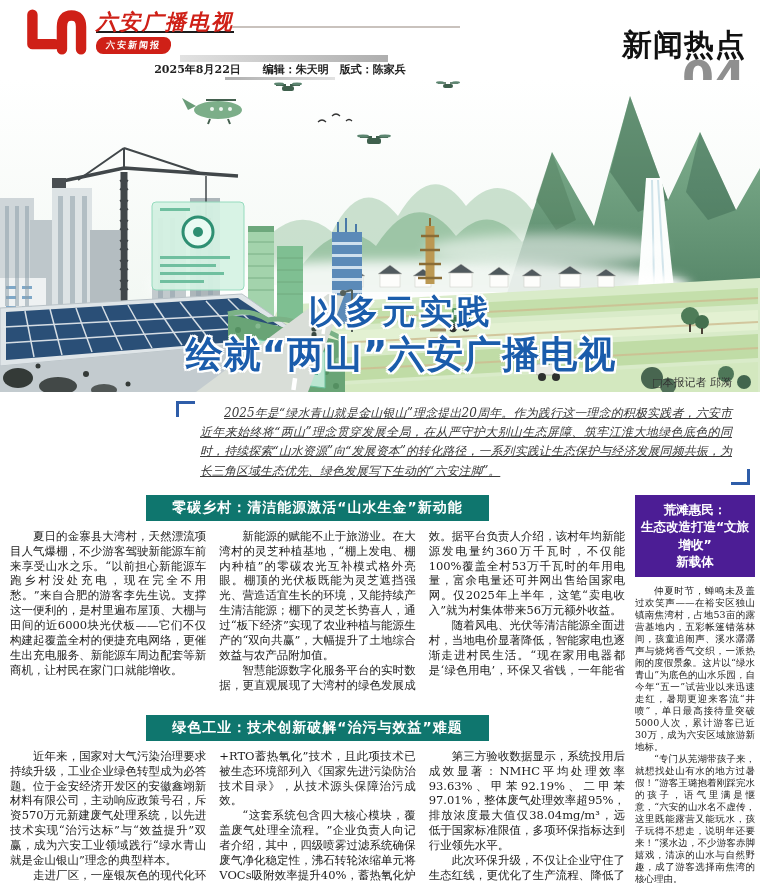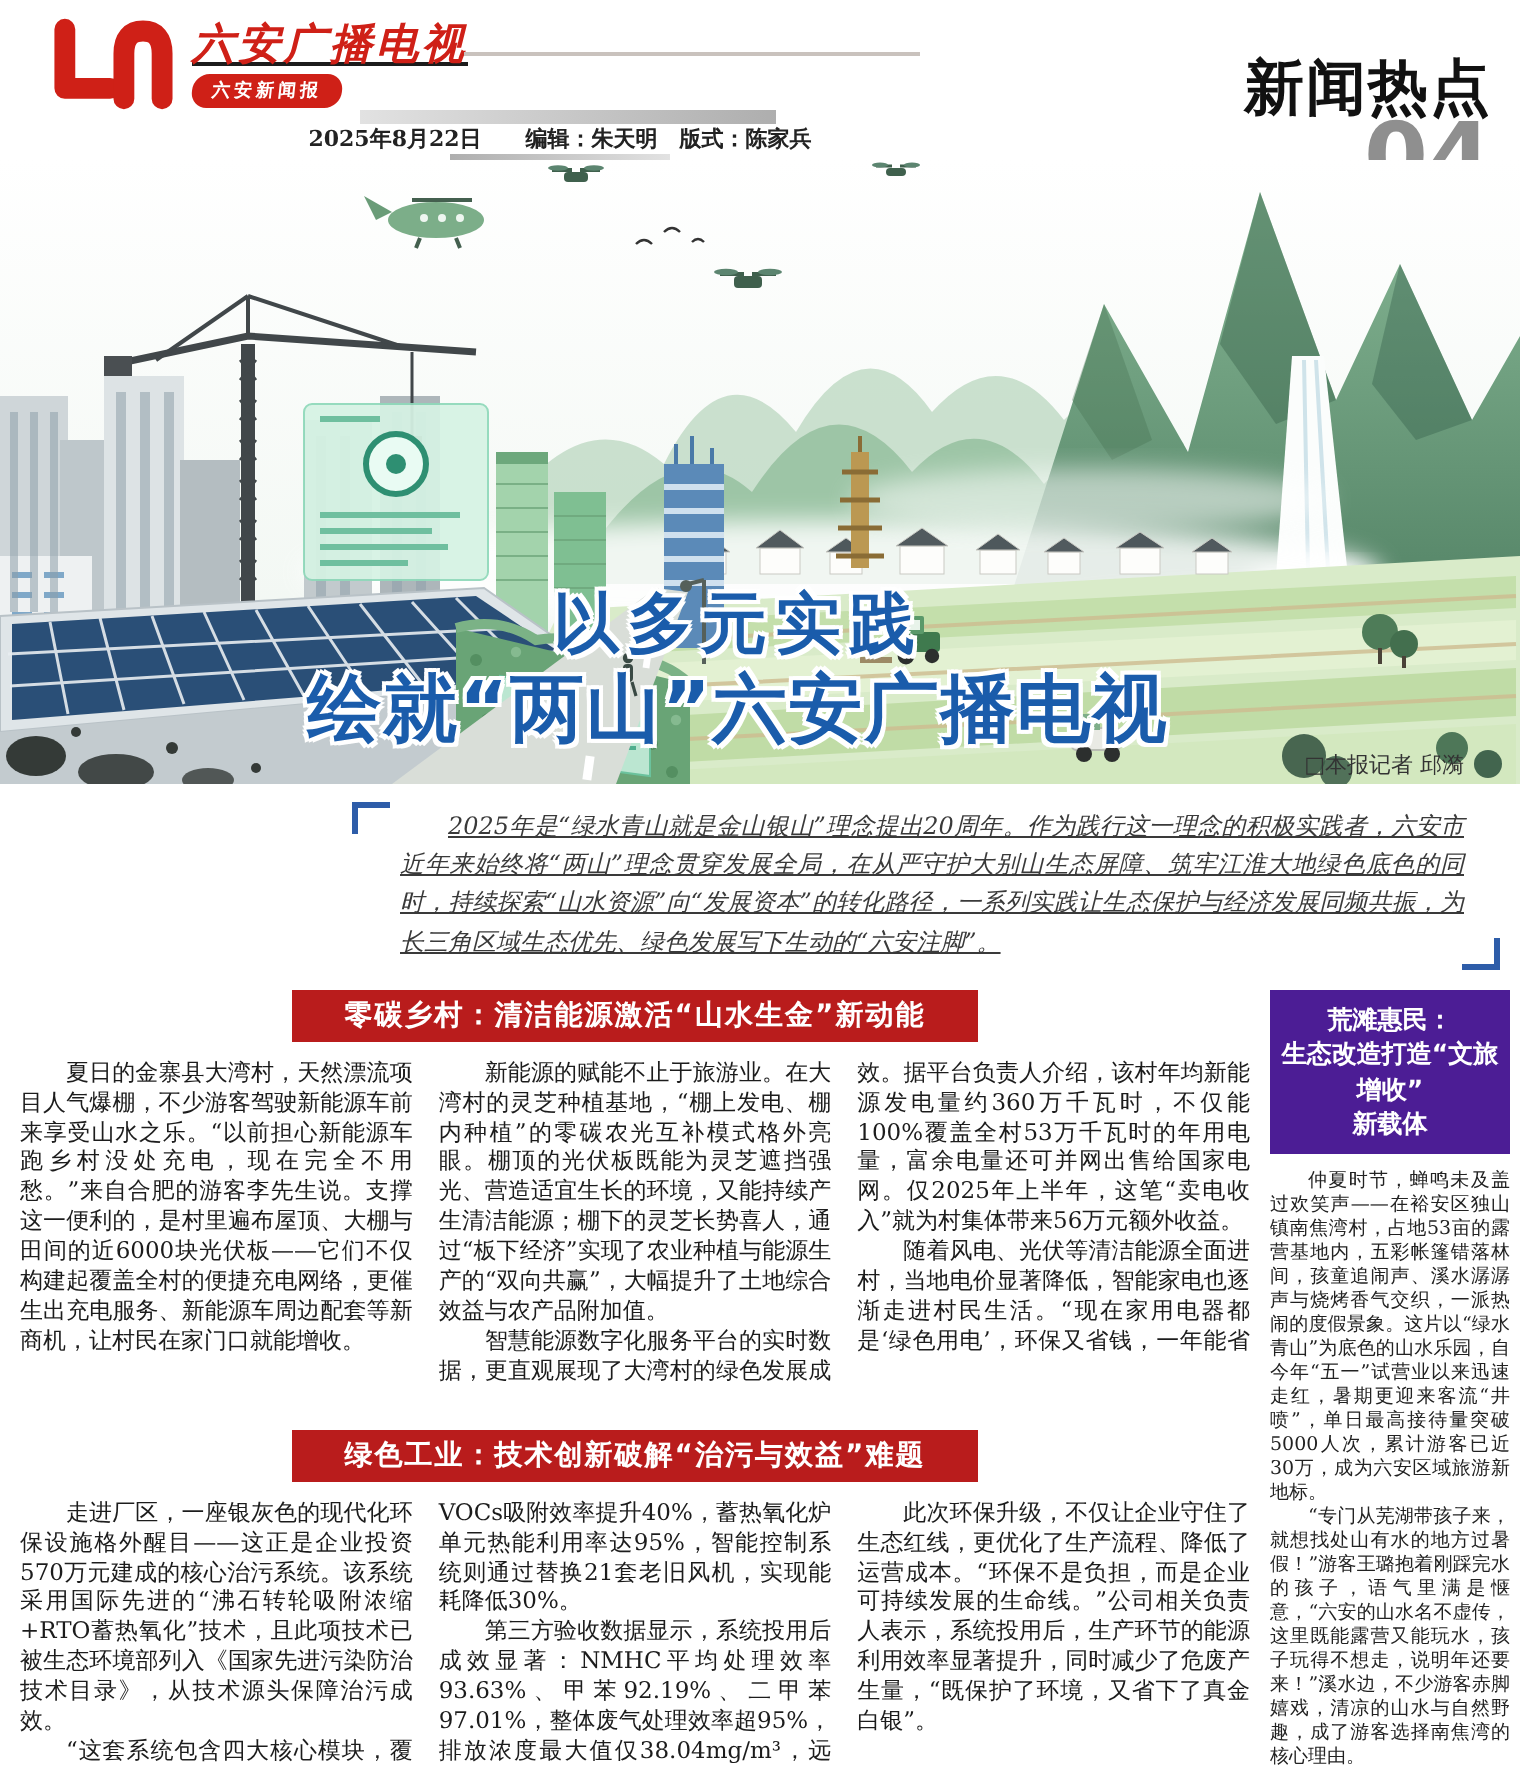--- a/index.html
+++ b/index.html
@@ -23,38 +23,38 @@
   .dateline{font-size:11px;font-weight:bold;color:#222;white-space:nowrap;padding:0 12px;
             font-family:"DejaVu Serif","Liberation Serif",serif;}
   .pagehead{position:absolute;right:14px;top:30px;display:flex;align-items:flex-end;flex-direction:column;}
   .pagehead-label{font-family:"DejaVu Sans","Liberation Sans",sans-serif;font-weight:900;
                   font-size:30px;color:#111;letter-spacing:1px;line-height:1;}
   .pagehead-num{font-family:"DejaVu Sans","Liberation Sans",sans-serif;font-weight:900;
                 font-size:46px;color:#8f8f8f;line-height:.82;margin-left:8px;}
   
   .illo{position:relative;height:312px;margin-top:2px;}
   .illo svg{position:absolute;inset:0;}
-  .headline{position:absolute;left:124px;top:212px;width:490px;text-align:center;
+  .headline{position:absolute;left:156px;top:212px;width:490px;text-align:center;
             font-family:"DejaVu Sans","Liberation Sans",sans-serif;font-weight:900;color:#1a5cab;
             text-shadow:-2px -2px 0 #fff,2px -2px 0 #fff,-2px 2px 0 #fff,2px 2px 0 #fff,
                         0 -2px 0 #fff,0 2px 0 #fff,-2px 0 0 #fff,2px 0 0 #fff;}
   .headline .l1{font-size:33px;letter-spacing:4px;line-height:1.2;}
   .headline .l2{font-size:37px;letter-spacing:1px;line-height:1.25;}
   .byline{position:absolute;right:28px;bottom:2px;font-size:11px;color:#333;}
   
   .intro{position:relative;margin:8px 16px 6px 188px;font-size:12px;line-height:1.6;
          color:#3a3a3a;text-align:justify;font-style:italic;}
   .intro p{margin:12px;text-indent:2em;text-decoration:underline;}
   .corner{position:absolute;width:16px;height:13px;}
   .corner.tl{left:-12px;top:-3px;border-left:3px solid #2e5da9;border-top:3px solid #2e5da9;}
   .corner.br{right:-6px;bottom:-4px;border-right:3px solid #2e5da9;border-bottom:3px solid #2e5da9;}
   
   .content{display:flex;padding:2px 6px 0 10px;gap:10px;}
   .main-col{width:615px;flex:none;}
-  .sec-bar{display:table;margin:0 auto;background:#b91c1c;color:#fff;
+  .sec-bar{display:table;margin:0 auto;background:#0f766e;color:#fff;
            font-family:"DejaVu Sans","Liberation Sans",sans-serif;font-weight:700;
            font-size:14px;letter-spacing:1px;padding:4px 26px;}
   .cols{column-count:3;column-gap:13px;column-fill:auto;overflow:hidden;
         font-size:11.5px;line-height:14.9px;text-align:justify;margin-top:8px;}
   .cols p,.side-body p{margin:0;text-indent:2em;}
   .cols.s1{height:176px;}
   .cols.s2{height:182px;}
   .sec2{margin-top:10px;}
   
   .side{width:120px;flex:none;}
@@ -395,20 +395,21 @@
     <div class="sec-bar">零碳乡村：清洁能源激活“山水生金”新动能</div>
     <div class="cols s1">
         <p>夏日的金寨县大湾村，天然漂流项目人气爆棚，不少游客驾驶新能源车前来享受山水之乐。“以前担心新能源车跑乡村没处充电，现在完全不用愁。”来自合肥的游客李先生说。支撑这一便利的，是村里遍布屋顶、大棚与田间的近6000块光伏板——它们不仅构建起覆盖全村的便捷充电网络，更催生出充电服务、新能源车周边配套等新商机，让村民在家门口就能增收。</p>
         <p>新能源的赋能不止于旅游业。在大湾村的灵芝种植基地，“棚上发电、棚内种植”的零碳农光互补模式格外亮眼。棚顶的光伏板既能为灵芝遮挡强光、营造适宜生长的环境，又能持续产生清洁能源；棚下的灵芝长势喜人，通过“板下经济”实现了农业种植与能源生产的“双向共赢”，大幅提升了土地综合效益与农产品附加值。</p>
         <p>智慧能源数字化服务平台的实时数据，更直观展现了大湾村的绿色发展成效。据平台负责人介绍，该村年均新能源发电量约360万千瓦时，不仅能100%覆盖全村53万千瓦时的年用电量，富余电量还可并网出售给国家电网。仅2025年上半年，这笔“卖电收入”就为村集体带来56万元额外收益。</p>
         <p>随着风电、光伏等清洁能源全面进村，当地电价显著降低，智能家电也逐渐走进村民生活。“现在家用电器都是‘绿色用电’，环保又省钱，一年能省不少电费！”村民张琴指着家电上的节能标识笑着说。</p>
       </div>
     <div class="sec2">
       <div class="sec-bar">绿色工业：技术创新破解“治污与效益”难题</div>
       <div class="cols s2">
+          <p>近年来，国家对大气污染治理要求持续升级，工业企业绿色转型成为必答题。位于金安经济开发区的安徽鑫翊新材料有限公司，主动响应政策号召，斥资570万元新建废气处理系统，以先进技术实现“治污达标”与“效益提升”双赢，成为六安工业领域践行“绿水青山就是金山银山”理念的典型样本。</p>
           <p>走进厂区，一座银灰色的现代化环保设施格外醒目——这正是企业投资570万元建成的核心治污系统。该系统采用国际先进的“沸石转轮吸附浓缩+RTO蓄热氧化”技术，且此项技术已被生态环境部列入《国家先进污染防治技术目录》，从技术源头保障治污成效。</p>
           <p>“这套系统包含四大核心模块，覆盖废气处理全流程。”企业负责人向记者介绍，其中，四级喷雾过滤系统确保废气净化稳定性，沸石转轮浓缩单元将VOCs吸附效率提升40%，蓄热氧化炉单元热能利用率达95%，智能控制系统则通过替换21套老旧风机，实现能耗降低30%。</p>
           <p>第三方验收数据显示，系统投用后成效显著：NMHC平均处理效率93.63%、甲苯92.19%、二甲苯97.01%，整体废气处理效率超95%，排放浓度最大值仅38.04mg/m³，远低于国家标准限值，多项环保指标达到行业领先水平。</p>
           <p>此次环保升级，不仅让企业守住了生态红线，更优化了生产流程、降低了运营成本。“环保不是负担，而是企业可持续发展的生命线。”公司相关负责人表示，系统投用后，生产环节的能源利用效率显著提升，同时减少了危废产生量，“既保护了环境，又省下了真金白银”。</p>
         </div>
     </div>
   </div>
   <div class="side">
     <div class="side-head">
       <div>荒滩惠民：</div>

